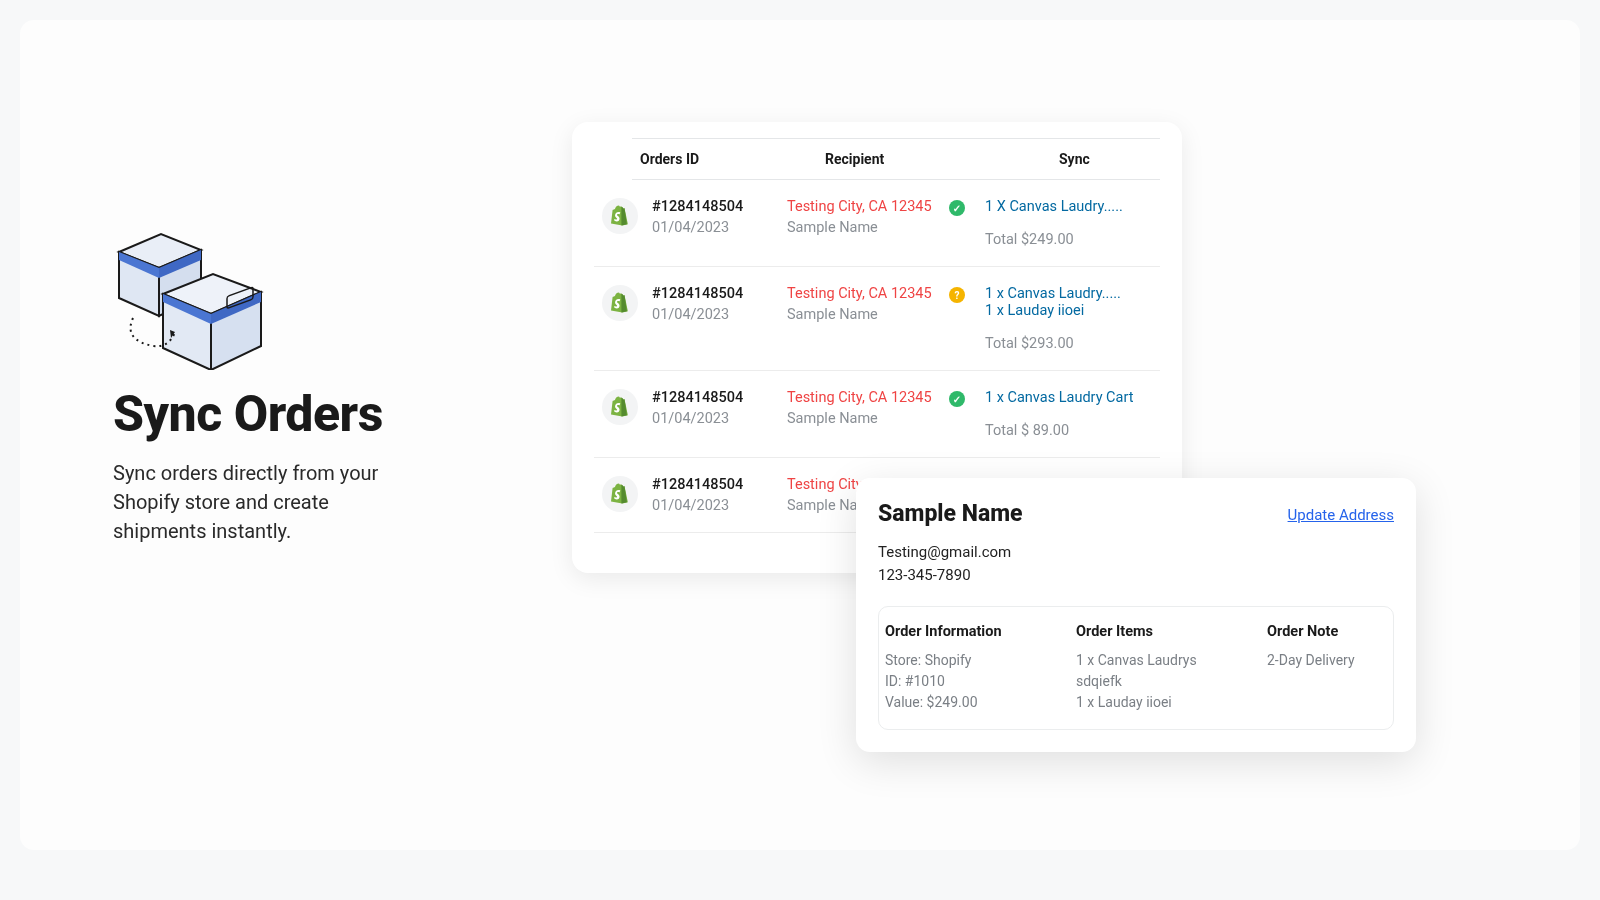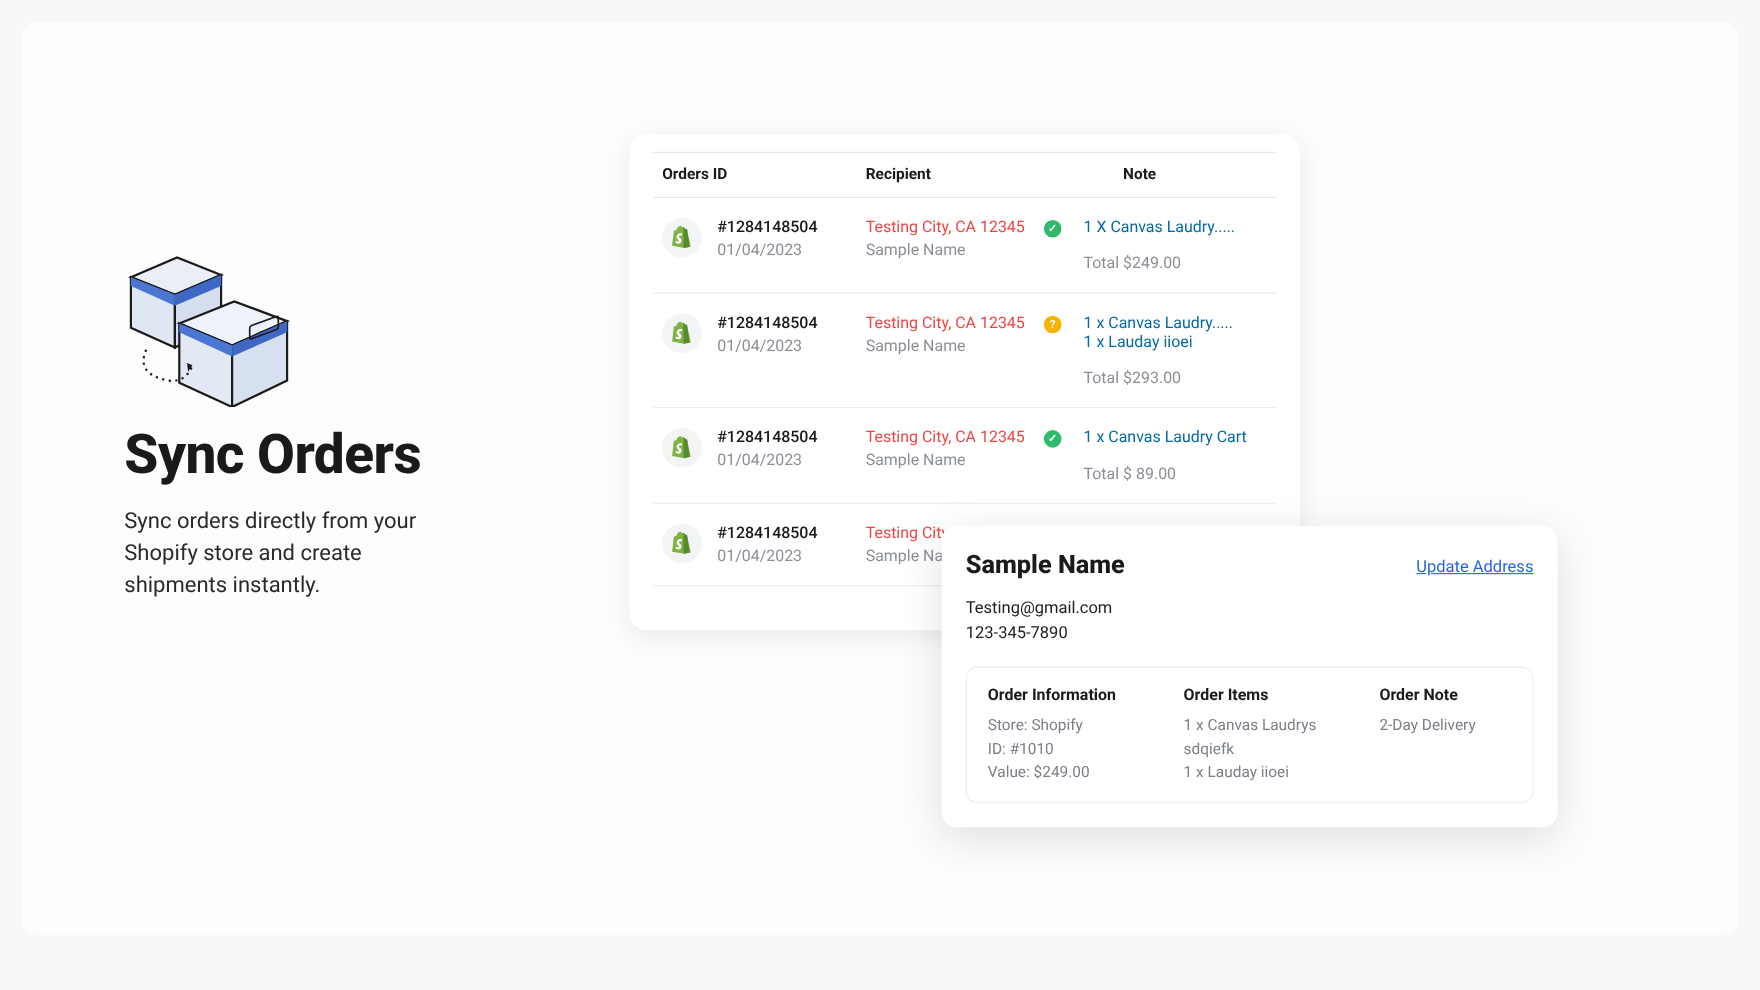--- a/index.html
+++ b/index.html
@@ -57,20 +57,21 @@
     padding: 16px 22px 40px 22px;
   }
   .orders-header {
     display: flex;
     padding: 12px 8px 12px 8px;
     border-top: 1px solid #e4e6e8;
     border-bottom: 1px solid #e4e6e8;
     font-weight: 700;
     font-size: 14px;
     color: #1a1a1a;
+    margin-left: 38px;
   }
   .col-orderid { width: 185px; }
   .col-recipient { width: 234px; }
   .col-items { flex: 1; }
   .order-row {
     display: flex;
     align-items: flex-start;
     padding: 18px 8px;
     border-bottom: 1px solid #ececec;
     font-size: 14.5px;
@@ -147,21 +148,21 @@
     justify-content: space-between;
     font-size: 15px;
     color: #222;
     margin-bottom: 18px;
   }
   .detail-addr-left { line-height: 1.5; }
   .detail-addr-right { text-align: left; line-height: 1.55; }
   .info-panel {
     border: 1px solid #ebedee;
     border-radius: 10px;
-    padding: 16px 19px;
+    padding: 16px 6px;
     display: flex;
     gap: 24px;
   }
   .info-col { flex: 1; }
   .info-col.note { flex: 0 0 120px; }
   .info-head {
     font-weight: 700;
     font-size: 14.5px;
     color: #1a1a1a;
     margin-bottom: 10px;
@@ -204,21 +205,21 @@
       </svg>
     </div>
     <div class="title">Sync Orders</div>
     <div class="subtitle">Sync orders directly from your Shopify store and create shipments instantly.</div>
   </div>
 
   <div class="orders-card">
     <div class="orders-header">
       <div class="col-orderid">Orders ID</div>
       <div class="col-recipient">Recipient</div>
-      <div class="col-items">Note</div>
+      <div class="col-items">Sync</div>
     </div>
     <div id="rows-container">
   <div class="order-row">
     <div class="store-badge">
             <svg width="20" height="22" viewBox="0 0 20 22">
   <path d="M14.5 3.2c-.1-.05-.25-.02-.31.01l-1 .31c-.2-.58-.5-1.11-.97-1.48-.72-.57-1.63-.56-2.26-.41C9.58.94 8.98.5 8.28.5 6.38.5 5.32 2.88 4.98 4.1l-1.78.55c-.55.17-.57.19-.64.71L1 18.5l11.4 2 5.6-1.2S14.6 3.26 14.5 3.2z" fill="#7cb342"></path>
   <path d="M14.19 3.21l-1 .31c-.2-.58-.5-1.11-.97-1.48-.26-.2-.55-.33-.85-.4l.03 18.86 5.6-1.2S14.6 3.26 14.5 3.2c-.1-.05-.25-.02-.31.01z" fill="#558b2f"></path>
   <path d="M10.3 7.3l-.7 2.07s-.61-.33-1.39-.33c-1.13 0-1.18.71-1.18.89 0 .97 2.53 1.34 2.53 3.62 0 1.79-1.14 2.95-2.67 2.95-1.84 0-2.78-1.14-2.78-1.14l.49-1.63s.96.83 1.78.83c.53 0 .75-.42.75-.72 0-1.27-2.08-1.33-2.08-3.41 0-1.75 1.26-3.45 3.8-3.45 1 0 1.45.32 1.45.32z" fill="#fff"></path>
 </svg>
           </div>

